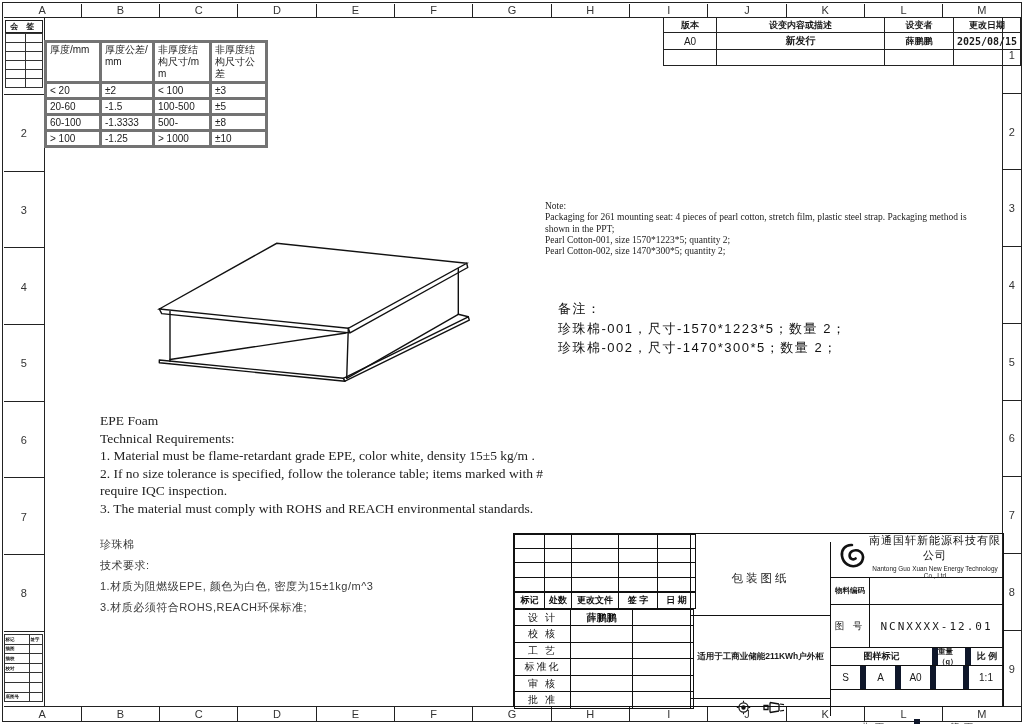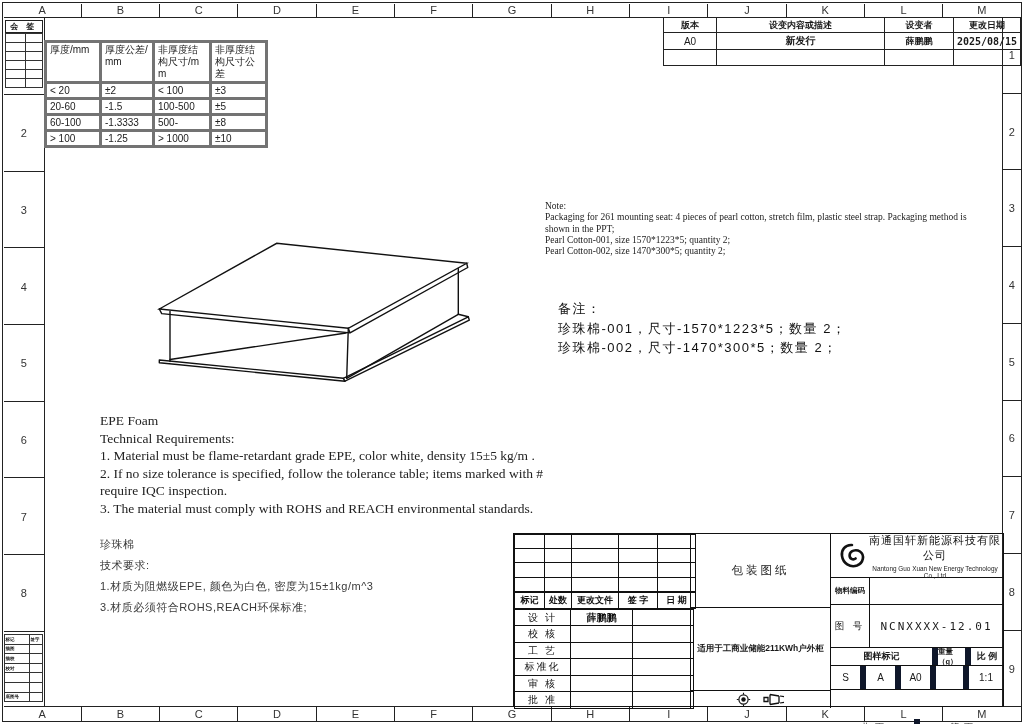--- a/index.html
+++ b/index.html
@@ -49,21 +49,21 @@
   .note-en{left:545px;top:201px;width:478px;font-family:"Liberation Serif",serif;
            font-size:9.5px;line-height:11.3px;color:#222;}
   .note-cn{left:558px;top:299px;font-size:13px;line-height:19.5px;color:#111;
            font-weight:500;letter-spacing:1.5px;}
   .tech-en{left:100px;top:412px;font-family:"Liberation Serif",serif;font-size:13.5px;
            line-height:17.6px;color:#222;}
   .tech-cn{left:100px;top:534px;font-size:11px;line-height:21px;color:#3a3a3a;letter-spacing:0.5px;}
   
   .tb{left:513px;top:533px;width:491px;height:174px;border:1.5px solid #111;box-sizing:border-box;}
   .tb-left{position:absolute;left:0;top:0;width:177px;height:174px;border-right:1px solid #111;box-sizing:border-box;}
-  .tb-mid{position:absolute;left:177px;top:0;width:140px;height:174px;border-right:1px solid #111;box-sizing:border-box;}
+  .tb-mid{position:absolute;left:177px;top:8px;width:140px;height:174px;border-right:1px solid #111;box-sizing:border-box;}
   .tb-right{position:absolute;left:317px;top:0;right:0;height:174px;}
   .grid-t{border-collapse:collapse;table-layout:fixed;width:176px;}
   .grid-t td{border:1px solid #111;padding:0;text-align:center;color:#111;}
   .chg td{height:13.2px;}
   .chg-hd td{height:15px;font-size:9px;font-weight:bold;}
   .sig td{height:15.5px;font-size:10px;}
   .sig .lbl{letter-spacing:2px;}
   .sig .nm{font-weight:bold;font-size:10px;}
   .tb-mid-c1{height:74px;border-bottom:1px solid #111;display:flex;align-items:center;justify-content:center;
              font-size:11.5px;letter-spacing:3px;font-weight:500;box-sizing:border-box;}

